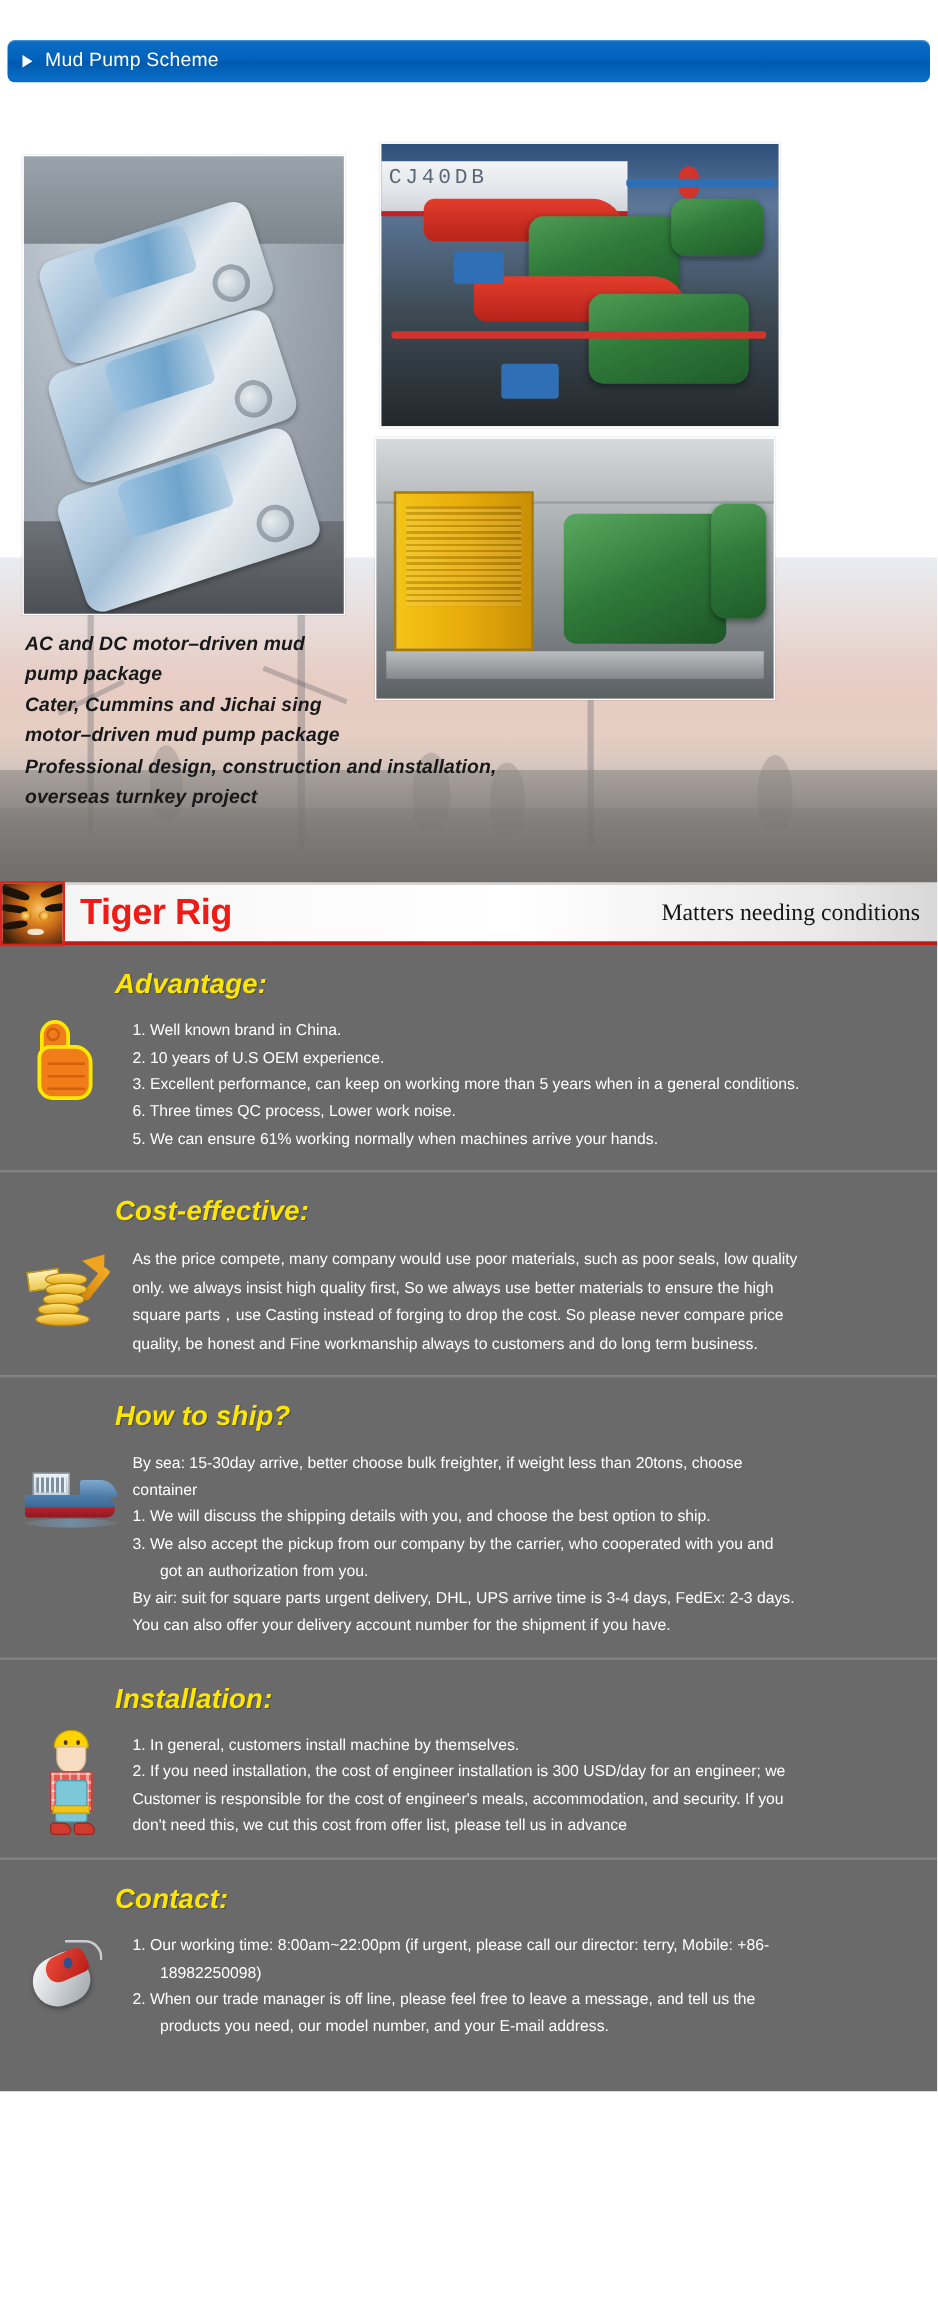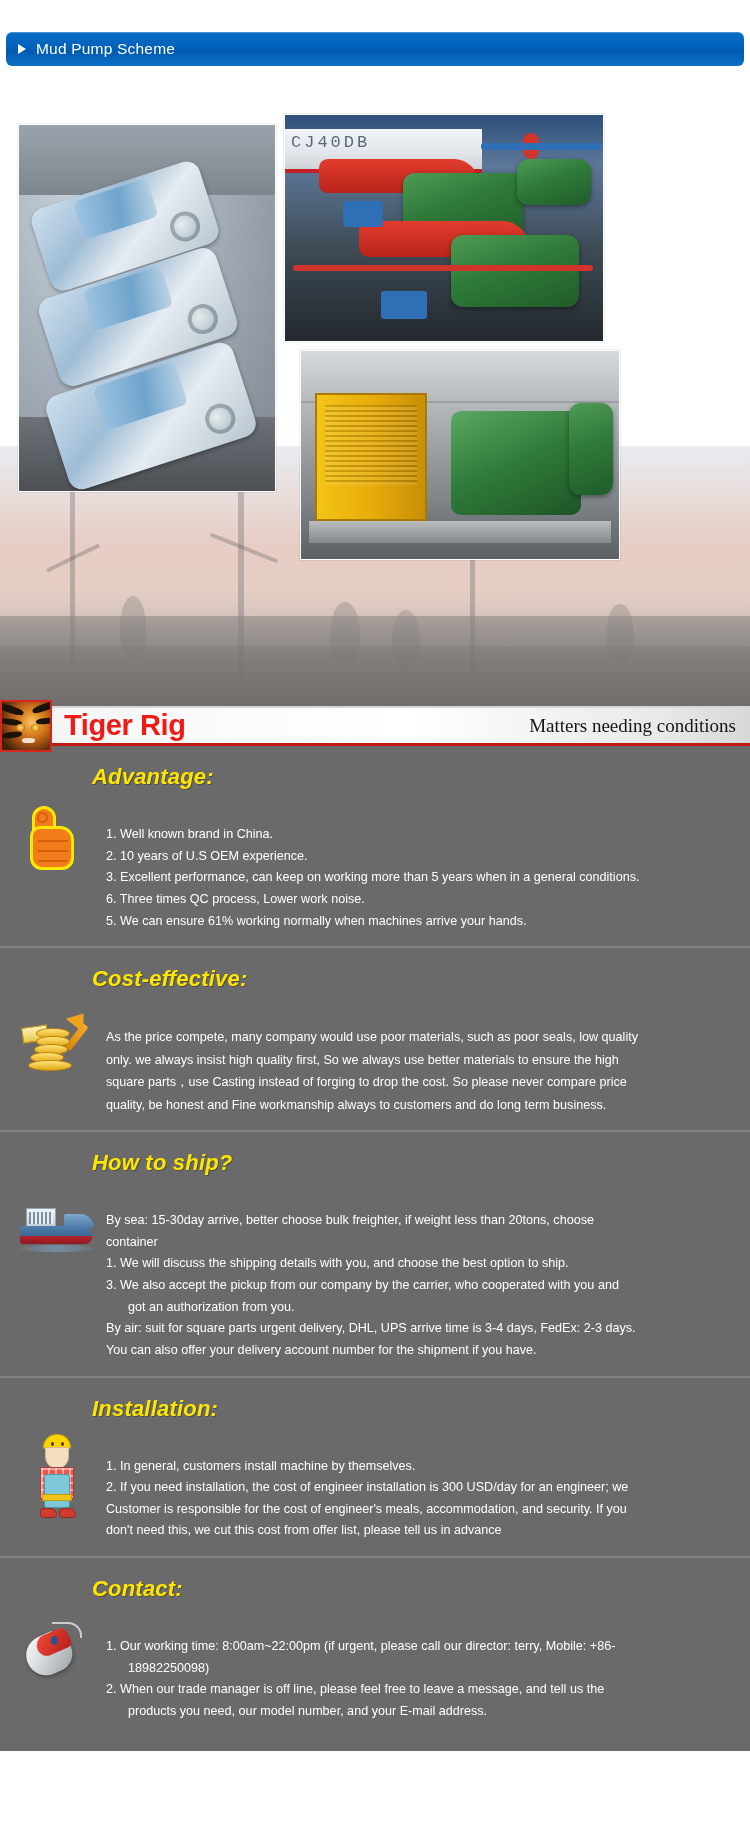--- a/index.html
+++ b/index.html
@@ -127,21 +127,21 @@
     position: absolute; left: 0; right: 0; bottom: 0; height: 74px;
     background: linear-gradient(to bottom, #6d7278, #4c5055);
   }
   .rail-left {
     position: absolute; left: 0; right: 0; top: 0; height: 70px;
     background: linear-gradient(to bottom, #9aa3ab, #7e868d);
   }
 
   
   .photo-rt {
-    left: 284px; top: 48px; width: 320px; height: 228px;
+    left: 304px; top: 48px; width: 320px; height: 228px;
     background: linear-gradient(to bottom, #2d4f7a 0%, #5d7799 22%, #3d4a54 60%, #23282d 100%);
   }
   .rt-sign {
     position: absolute; left: 0; top: 14px; width: 62%; height: 44px;
     background: linear-gradient(to bottom, #f2f4f6 0%, #e2e6ea 60%, #cfd4d9 100%);
     border-bottom: 4px solid #c32127;
   }
   .rt-sign .code {
     color: #2a3b52; font-size: 17px; letter-spacing: 3px;
     font-family: "Liberation Mono", monospace; padding: 4px 6px; opacity: .75;
@@ -197,21 +197,21 @@
     font-style: italic;
     line-height: 1.58;
     letter-spacing: .1px;
     z-index: 4;
   }
   .hero-caption div { white-space: nowrap; }
 
   
   .brandbar {
     position: relative;
-    height: 40px;
+    height: 50px;
     background: linear-gradient(to right, #f3f3f3 0%, #fbfbfb 30%, #ffffff 55%, #e9e9e9 88%, #d8d8d8 100%);
     border-top: 2px solid #d6d6d6;
     border-bottom: 3px solid #c01a15;
     display: flex;
     align-items: center;
   }
   .tiger-logo {
     width: 52px; height: 52px;
     border: 2px solid #d8261e;
     flex: 0 0 auto;
@@ -240,21 +240,21 @@
     margin-right: 14px;
     font-family: "Liberation Serif", serif;
     font-size: 19px;
     color: #141414;
     font-weight: 400;
   }
 
   
   .panel {
     background: #6a6a6a;
-    padding: 0 0 14px 0;
+    padding: 0 0 26px 0;
     color: #ffffff;
   }
   .section {
     position: relative;
     padding: 12px 18px 14px 18px;
   }
   .section + .section { border-top: 2px solid #828282; }
   .sec-title {
     color: #ffe600;
     font-size: 22px;
@@ -273,21 +273,20 @@
     flex: 0 0 78px;
     height: 78px;
     position: relative;
   }
   .sec-lines {
     flex: 1 1 auto;
     font-size: 12.6px;
     line-height: 1.72;
     color: #ffffff;
     padding-top: 2px;
-    margin-top: 20px;
   }
   .sec-lines .ln { display: block; }
   .sec-lines .ln.indent { padding-left: 22px; }
   .sec-lines.para { line-height: 1.78; }
 
   
   .ico-thumb { position: absolute; left: 6px; top: 4px; width: 60px; height: 68px; }
   .ico-thumb .palm {
     position: absolute; left: 6px; top: 20px; width: 44px; height: 44px;
     border-radius: 10px 14px 12px 12px;
@@ -478,20 +477,28 @@
     <div class="photo photo-rb">
       <div class="shed-roof"></div>
       <div class="yellow-box">
         <div class="louvre"></div>
       </div>
       <div class="green-pump-rb"></div>
       <div class="green-drum" style="left:268px; top:52px; width:44px; height:92px;"></div>
       <div class="skid"></div>
     </div>
 
+    <div class="hero-caption">
+      <div>AC and DC motor–driven mud</div>
+      <div>pump package</div>
+      <div>Cater, Cummins and Jichai sing</div>
+      <div>motor–driven mud pump package</div>
+      <div>Professional design, construction and installation,</div>
+      <div>overseas turnkey project</div>
+    </div>
   </div>
 
   <div class="brandbar">
     <div class="tiger-logo">
       <span class="stripe" style="left:-4px; top:4px; width:26px; height:7px; transform:rotate(18deg);"></span>
       <span class="stripe" style="left:-2px; top:17px; width:22px; height:6px; transform:rotate(8deg);"></span>
       <span class="stripe" style="left:0px; top:30px; width:20px; height:6px; transform:rotate(-8deg);"></span>
       <span class="stripe" style="left:30px; top:2px; width:24px; height:7px; transform:rotate(-20deg);"></span>
       <span class="stripe" style="left:34px; top:16px; width:20px; height:6px; transform:rotate(-6deg);"></span>
       <span class="eye" style="left:14px; top:22px;"></span>

